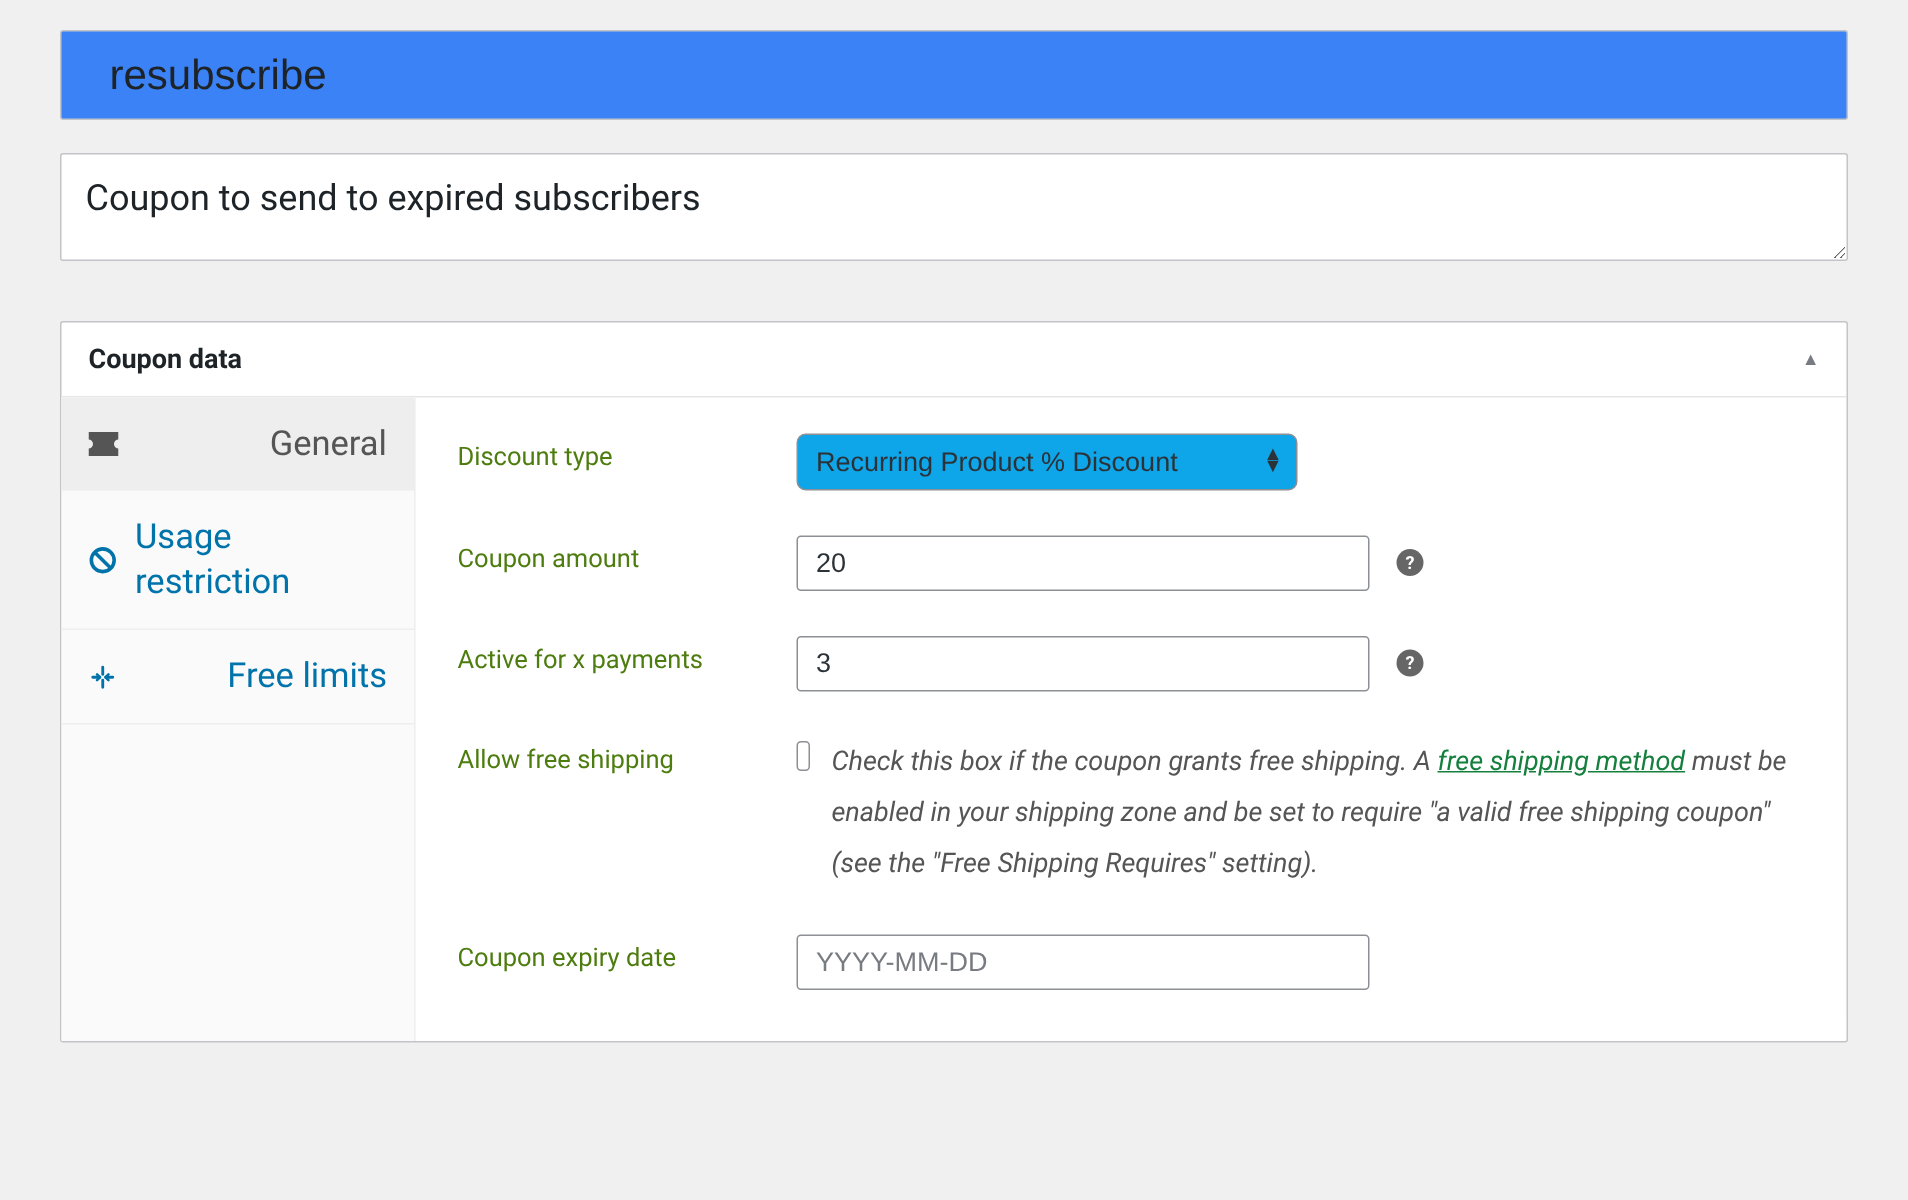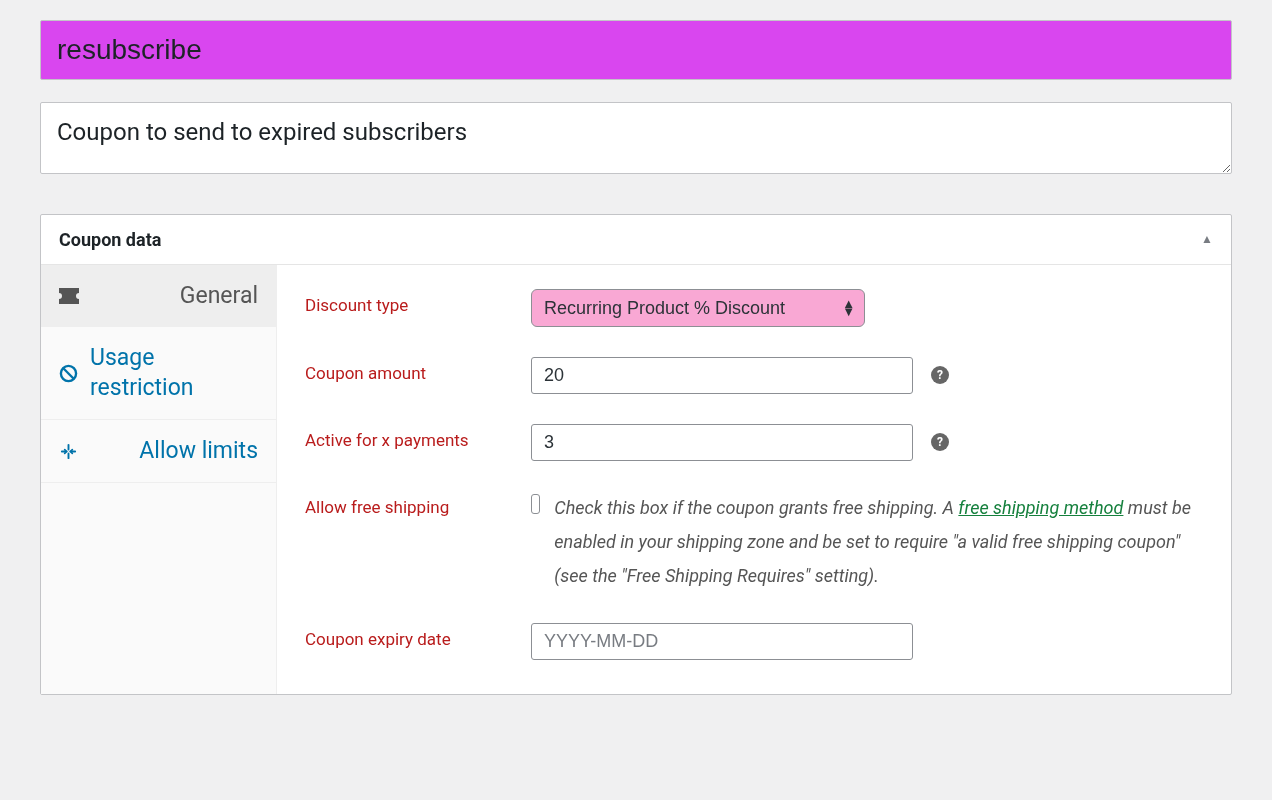--- a/index.html
+++ b/index.html
@@ -5,23 +5,23 @@
     * { box-sizing: border-box; margin: 0; padding: 0; }
     body {
       font-family: -apple-system, BlinkMacSystemFont, "Segoe UI", Roboto, Helvetica, Arial, sans-serif;
       background: #f0f0f1;
       color: #1d2327;
       padding: 20px 40px;
     }
     .title-input {
       width: 100%;
       font-size: 28px;
-      padding: 12px 16px;
+      padding: 12px 32px;
       border: 1px solid #c3c4c7;
-      background: #d946ef;
+      background: #3b82f6;
       color: #1d2327;
       outline: none;
       border-radius: 2px;
       line-height: 1.2;
     }
     .description-area {
       width: 100%;
       font-size: 24px;
       padding: 14px 16px;
       border: 1px solid #c3c4c7;
@@ -88,41 +88,41 @@
       padding: 24px 28px 34px 28px;
     }
     .field-row {
       display: flex;
       align-items: flex-start;
       margin-bottom: 30px;
     }
     .field-label {
       width: 226px;
       font-size: 17px;
-      color: #b91c1c;
+      color: #4d7c0f;
       padding-top: 6px;
     }
     .field-control {
       flex: 1;
       display: flex;
       align-items: center;
       gap: 18px;
       flex-wrap: wrap;
     }
     .select-wrap {
       position: relative;
       width: 334px;
     }
     .select-wrap select {
       width: 100%;
       font-size: 18px;
       padding: 8px 32px 8px 12px;
       border: 1px solid #8c8f94;
       border-radius: 6px;
-      background: #f9a8d4;
+      background: #0ea5e9;
       appearance: none;
       color: #2c3338;
       cursor: pointer;
     }
     .select-caret {
       position: absolute;
       right: 10px; top: 50%;
       transform: translateY(-50%);
       font-size: 13px;
       color: #2c3338;
@@ -211,21 +211,21 @@
         </span>
         <span class="tab-label">Usage restriction</span>
       </div>
       <div class="tab">
         <span class="tab-icon">
           <svg width="19" height="19" viewBox="0 0 20 20">
               <path d="M3 10h5M12 10h5M10 3v5M10 12v5" stroke="#0073aa" stroke-width="2" fill="none" stroke-linecap="round"></path>
               <path d="M8 10l-2-2M8 10l-2 2M12 10l2-2M12 10l2 2" stroke="#0073aa" stroke-width="1.8" fill="none" stroke-linecap="round"></path>
             </svg>
         </span>
-        <span class="tab-label">Allow limits</span>
+        <span class="tab-label">Free limits</span>
       </div>
     </div>
 
     <div class="panel">
 
       <div class="field-row">
         <div class="field-label">Discount type</div>
         <div class="field-control">
           <div class="select-wrap">
             <select>

